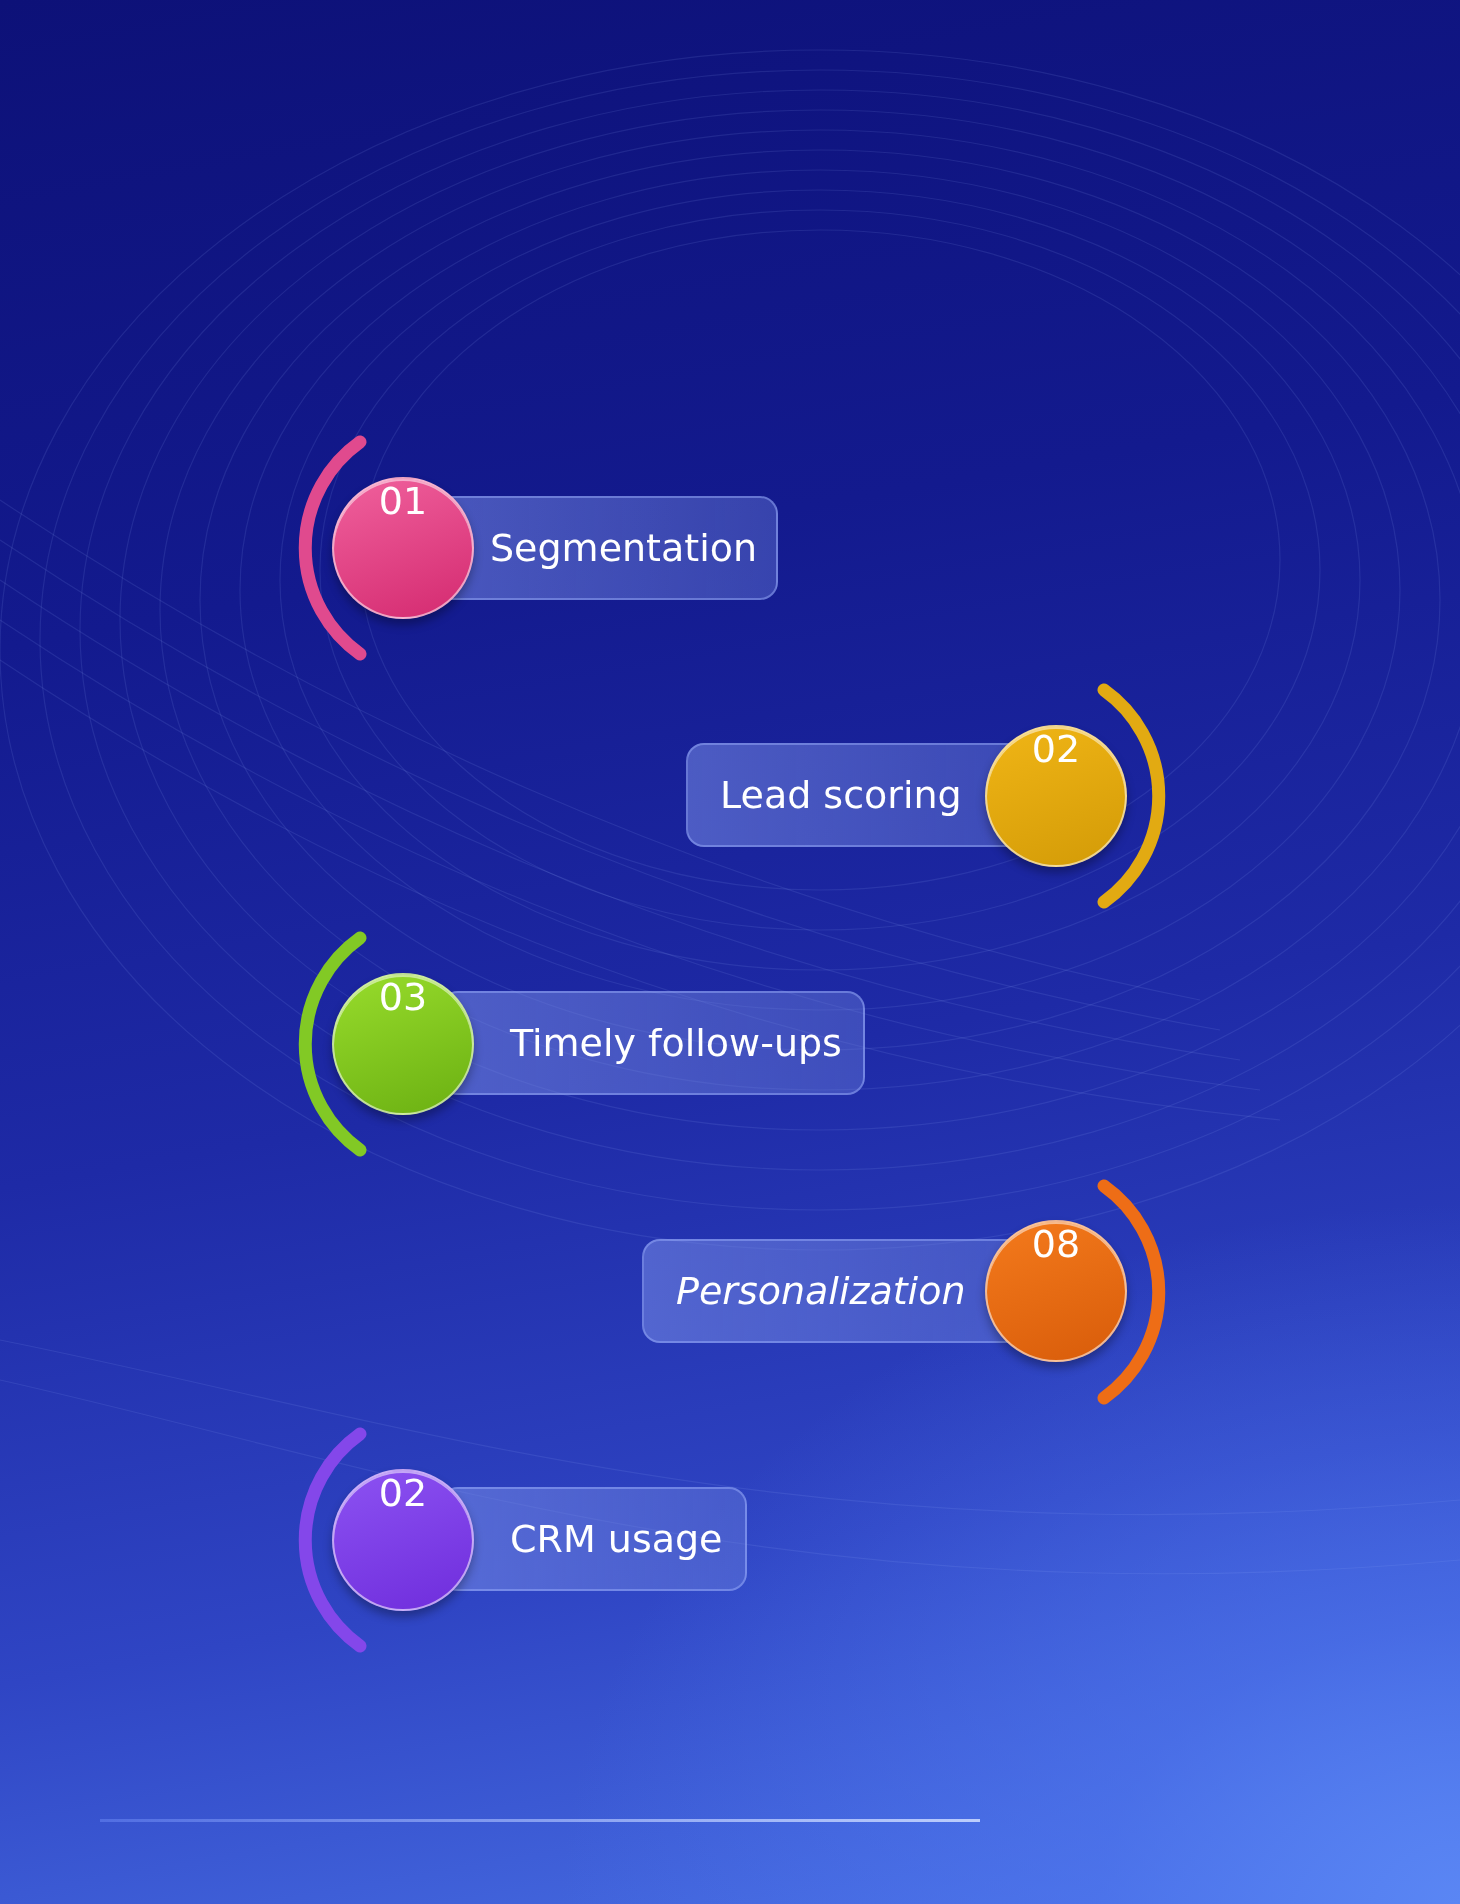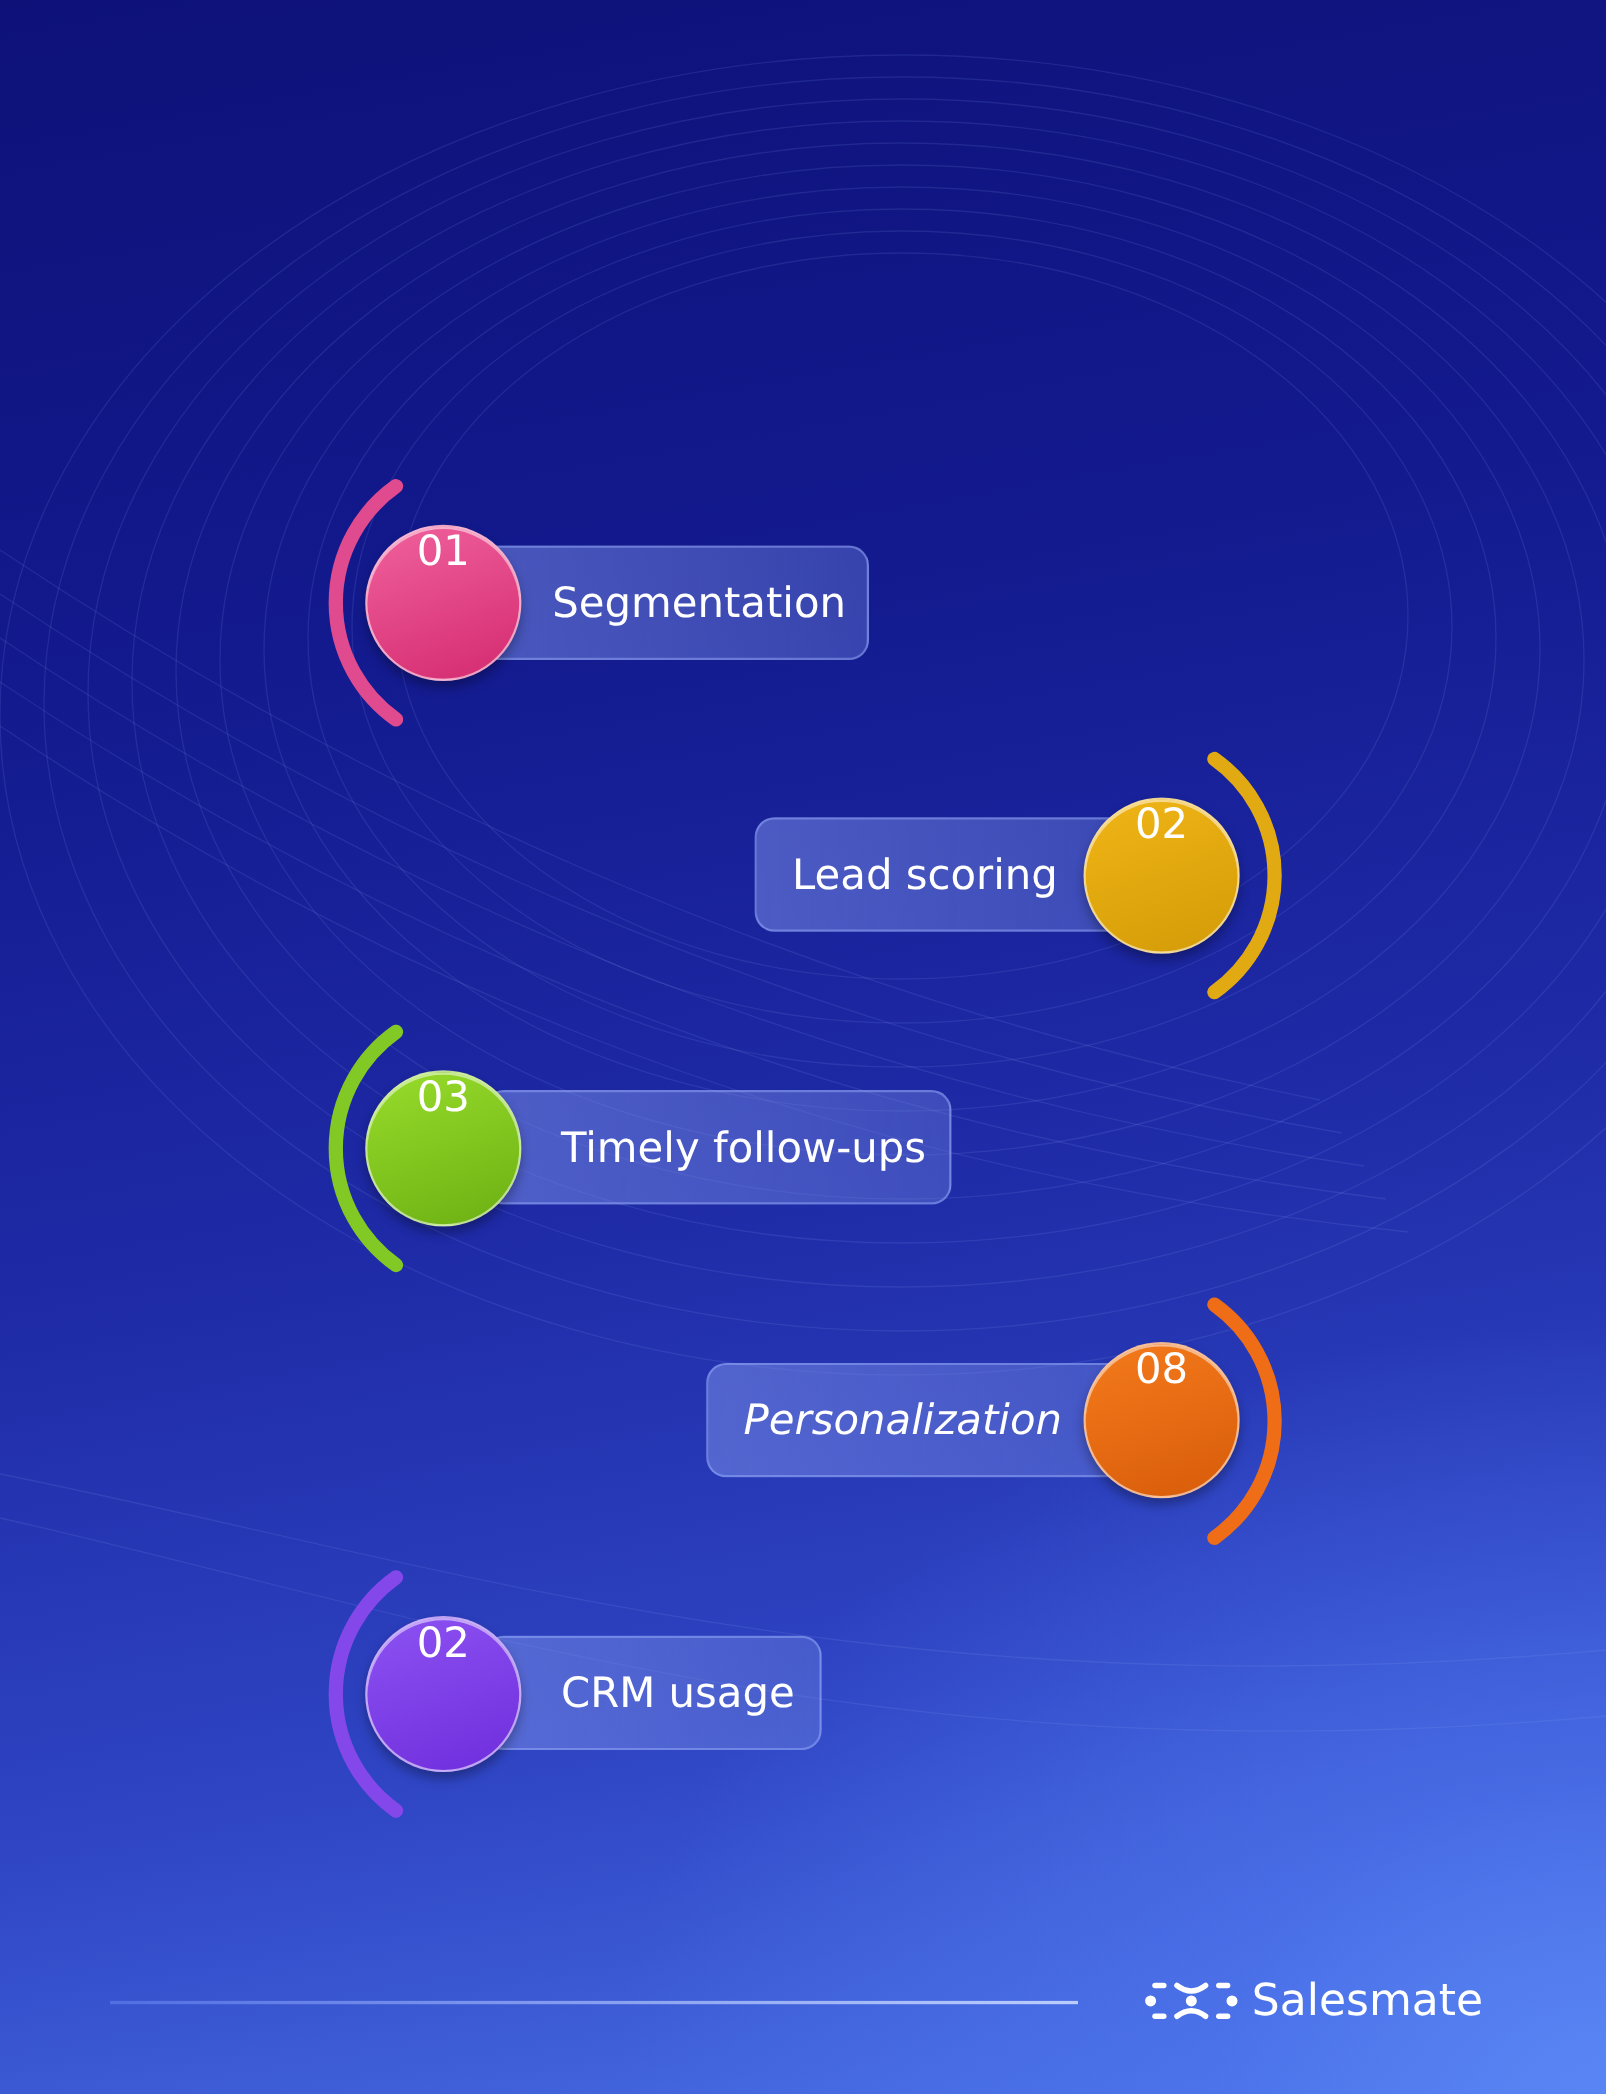--- a/index.html
+++ b/index.html
@@ -49,21 +49,21 @@
       <path d="M0 1340 C 400 1420, 800 1560, 1460 1500"></path>
       <path d="M0 1380 C 400 1470, 800 1620, 1460 1560"></path>
     </g>
   </svg>
 
 
   <div>
     <svg class="arc" style="left:284px;top:430px;" width="100" height="236">
       <path d="M76 12 A 130 130 0 0 0 76 224" fill="none" stroke="#e04a8e" stroke-width="13" stroke-linecap="round"></path>
     </svg>
-    <div class="pill" style="left:432px;top:496px;width:358px;padding-left:68px;">
+    <div class="pill" style="left:420px;top:496px;width:358px;padding-left:68px;">
       <span>Segmentation</span>
     </div>
     <div class="circle" style="left:332px;top:477px;background:linear-gradient(160deg,#f0619d,#d42a70);">
       <span>01</span>
     </div>
   </div>
 
   <div>
     <svg class="arc" style="left:1080px;top:678px;" width="100" height="236">
       <path d="M24 12 A 130 130 0 0 1 24 224" fill="none" stroke="#e2aa12" stroke-width="13" stroke-linecap="round"></path>
@@ -107,32 +107,14 @@
     <div class="pill" style="left:440px;top:1487px;width:307px;padding-left:68px;">
       <span>CRM usage</span>
     </div>
     <div class="circle" style="left:332px;top:1469px;background:linear-gradient(160deg,#8c52f2,#6f2ddc);">
       <span>02</span>
     </div>
   </div>
 
   <div class="footer-line"></div>
 
-  <div class="logo">
-    <svg width="86" height="40" viewBox="0 0 86 40">
-      <g fill="none" stroke="#fff" stroke-width="5" stroke-linecap="round">
-        <path d="M10 6 h8"></path>
-          <path d="M10 34 h8"></path>
-        <path d="M30 6 q13 10 26 0"></path>
-          <path d="M30 34 q13 -10 26 0"></path>
-        <path d="M68 6 h8"></path>
-          <path d="M68 34 h8"></path>
-      </g>
-      <g fill="#fff">
-        <circle cx="6" cy="20" r="5"></circle>
-          <circle cx="43" cy="20" r="5"></circle>
-          <circle cx="80" cy="20" r="5"></circle>
-      </g>
-    </svg>
-    <span class="logo-text">Salesmate</span>
-  </div>
 
 </div>
 
 </body></html>

